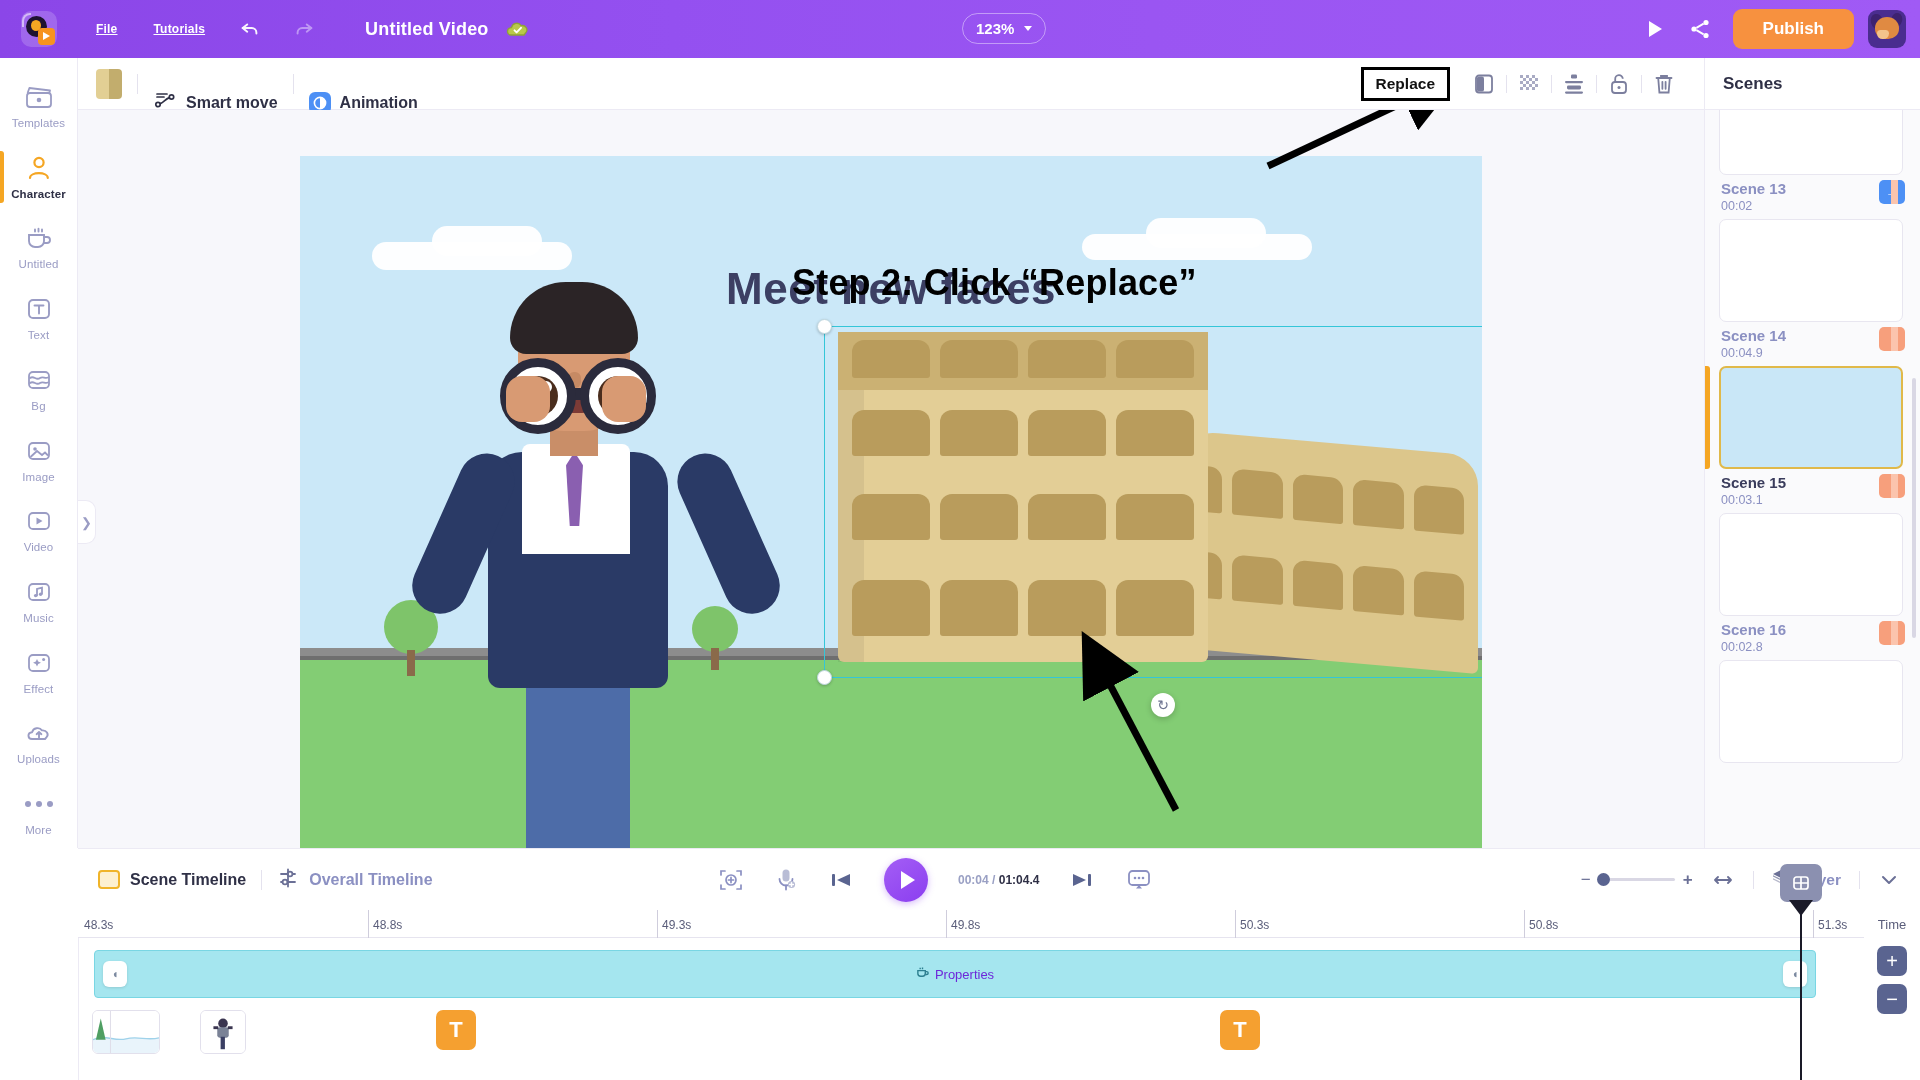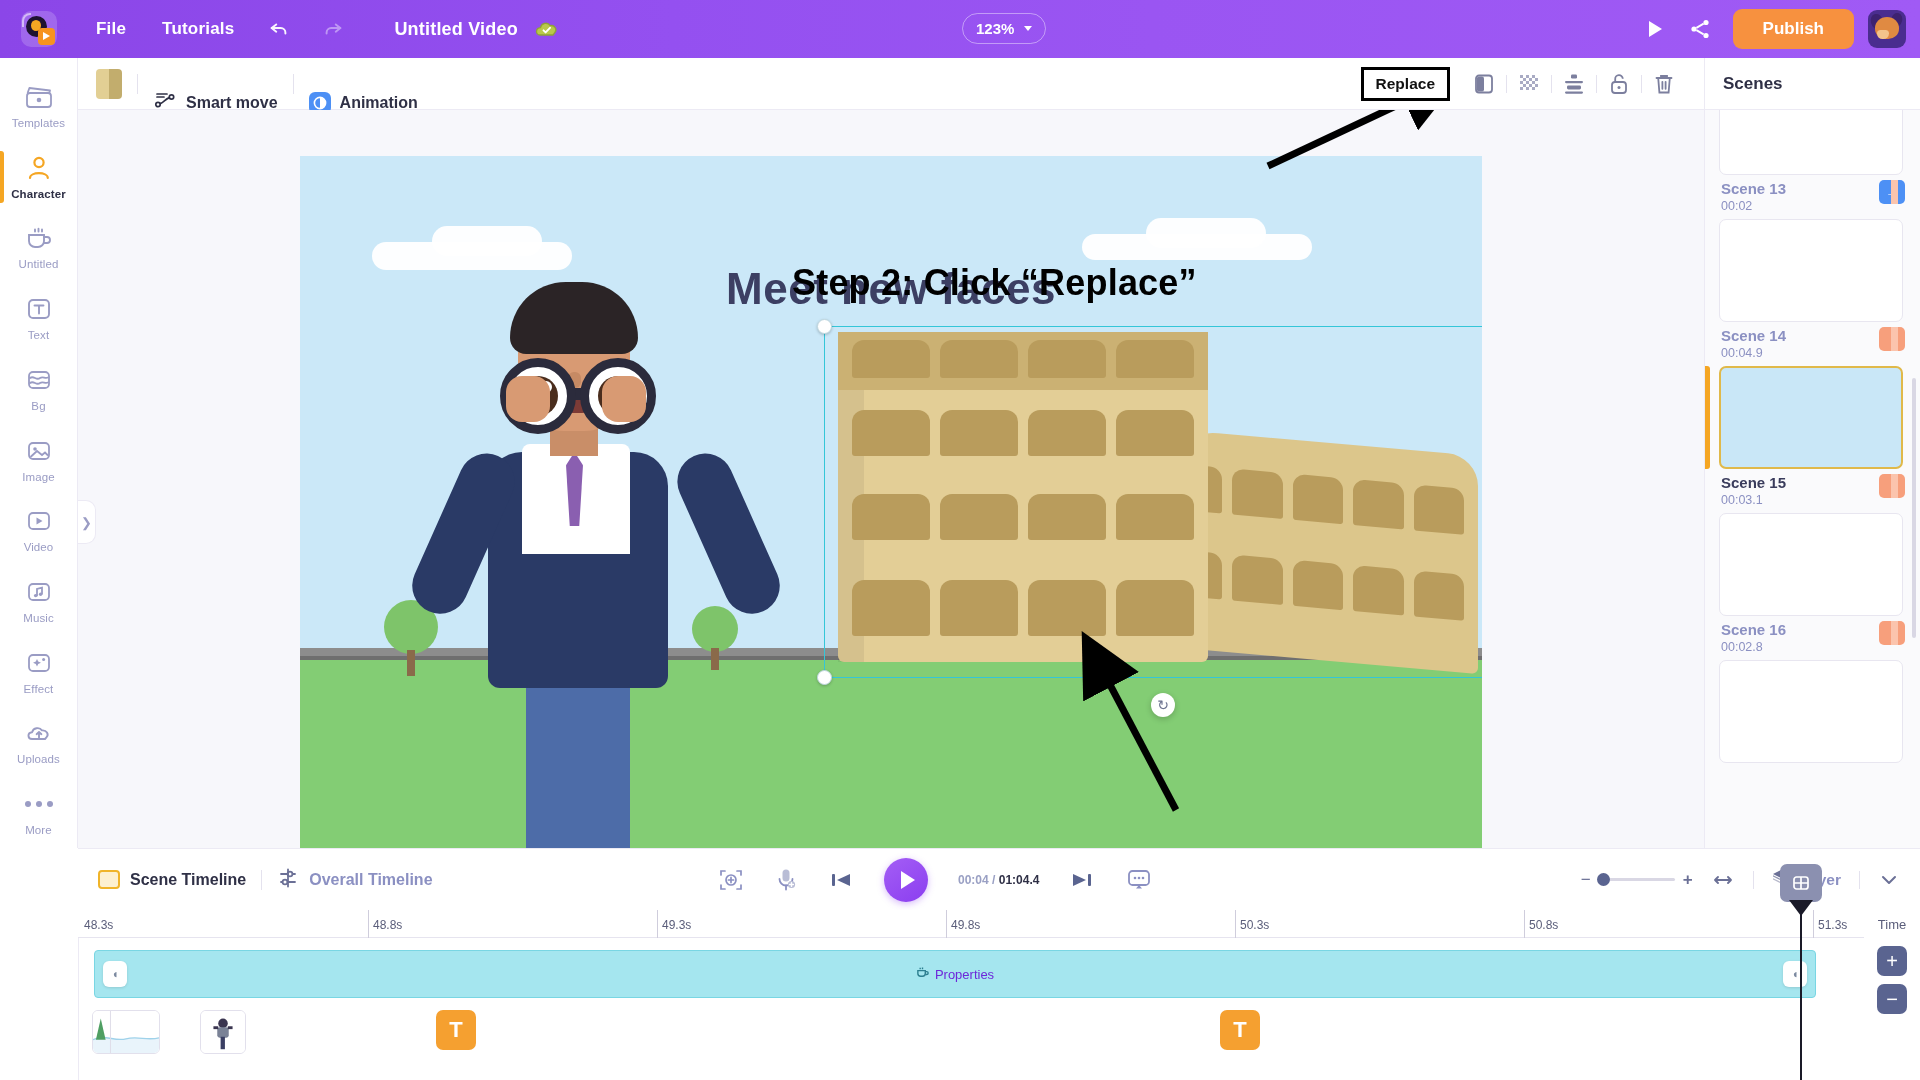--- a/index.html
+++ b/index.html
@@ -39,22 +39,23 @@
     content:''; position:absolute; left:5px; top:4px;
     border-left: 7px solid #fff; border-top: 4.5px solid transparent; border-bottom: 4.5px solid transparent;
   }
   .logo-antenna {
     position: absolute; left: 22px; top: 2px; width: 9px; height: 14px;
     border-left: 2px solid rgba(255,255,255,0.55);
     border-top: 2px solid rgba(255,255,255,0.55);
     border-top-left-radius: 8px;
   }
   .menu-item {
-    color: #fff; font-size: 17px; font-weight: 600; padding: 0 18px; cursor: pointer;
+    color: #fff; font-size: 12px; font-weight: 600; padding: 0 18px; cursor: pointer;
     letter-spacing: .2px;
+    text-decoration: underline;
   }
   .undo-btn, .redo-btn {
     color: #fff; padding: 0 16px; font-size: 20px; cursor: pointer; opacity: .95;
     display: flex; align-items: center;
   }
   .redo-btn { opacity: .42; }
   .doc-title {
     color: #fff; font-size: 18px; font-weight: 700; margin-left: 34px; letter-spacing: .2px;
   }
   .save-badge { margin-left: 16px; display: flex; align-items: center; }

